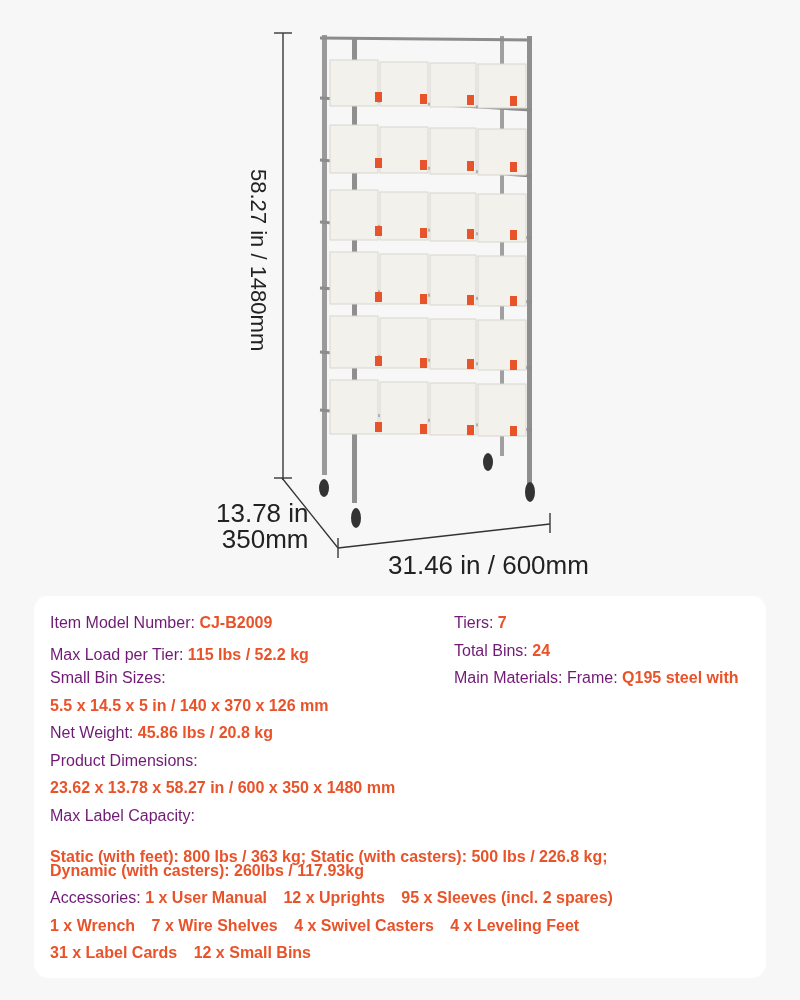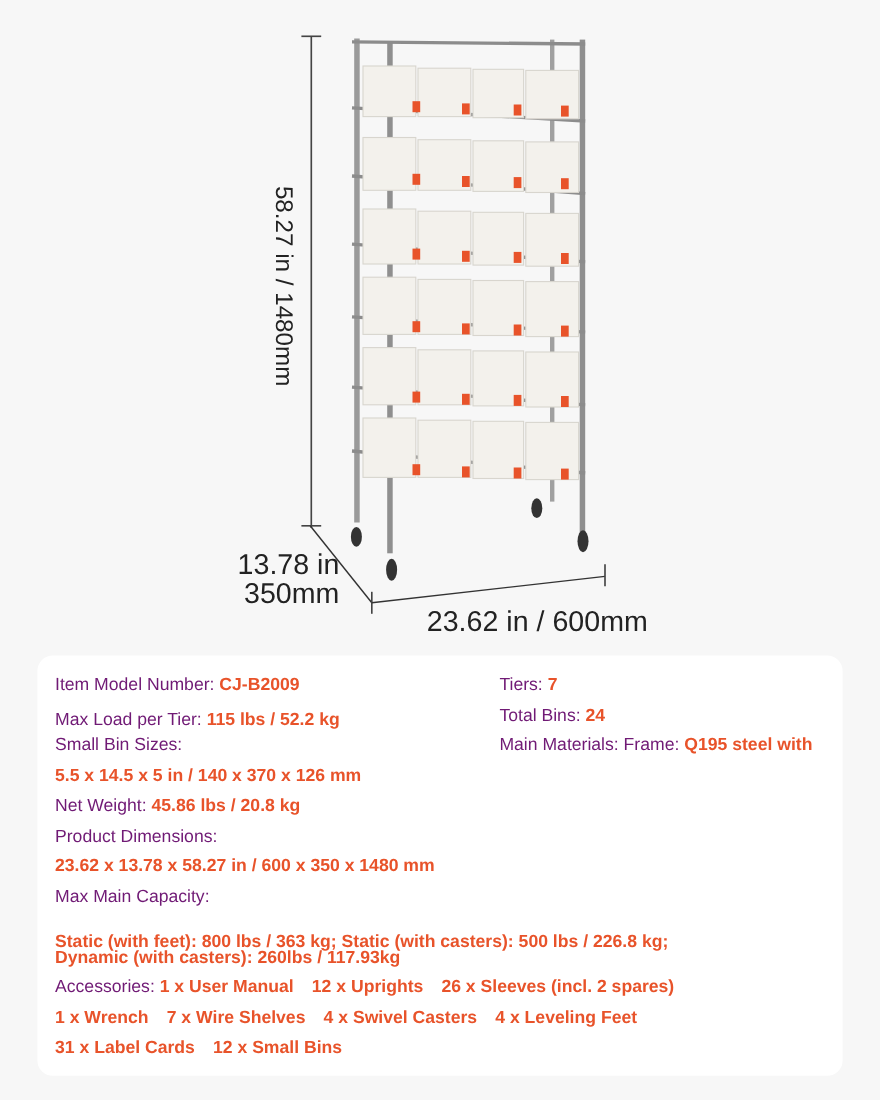--- a/index.html
+++ b/index.html
@@ -115,21 +115,21 @@
       <ellipse cx="488" cy="462" rx="5" ry="9"></ellipse>
       <ellipse cx="530" cy="492" rx="5" ry="10"></ellipse>
     </g>
   </svg>
 
   <div class="dim-label dim-height">58.27 in / 1480mm</div>
   <div class="dim-label dim-depth">
     <div>13.78 in</div>
     <div>350mm</div>
   </div>
-  <div class="dim-label dim-width">23.62 in / 600mm</div>
+  <div class="dim-label dim-width">31.46 in / 600mm</div>
 </div>
 
 <div class="card">
   <div class="row" style="left:16px;top:17px">
     <span class="lbl">Item Model Number:</span>
     <span class="val">CJ-B2009</span>
   </div>
   <div class="row" style="left:16px;top:49px">
     <span class="lbl">Max Load per Tier:</span>
     <span class="val">115 lbs / 52.2 kg</span>
@@ -144,34 +144,34 @@
     <span class="lbl">Net Weight:</span>
     <span class="val">45.86 lbs / 20.8 kg</span>
   </div>
   <div class="row" style="left:16px;top:155px">
     <span class="lbl">Product Dimensions:</span>
   </div>
   <div class="row" style="left:16px;top:182px">
     <span class="val">23.62 x 13.78 x 58.27 in / 600 x 350 x 1480 mm</span>
   </div>
   <div class="row" style="left:16px;top:210px">
-    <span class="lbl">Max Main Capacity:</span>
+    <span class="lbl">Max Label Capacity:</span>
   </div>
   <div class="row" style="left:16px;top:251px">
     <span class="val">Static (with feet): 800 lbs / 363 kg; Static (with casters): 500 lbs / 226.8 kg;</span>
   </div>
   <div class="row" style="left:16px;top:265px">
     <span class="val">Dynamic (with casters): 260lbs / 117.93kg</span>
   </div>
 
   <div class="row" style="left:16px;top:292px">
     <span class="lbl">Accessories:</span>
     <span class="val">1 x User Manual</span><span class="gap"></span>
     <span class="val">12 x Uprights</span><span class="gap"></span>
-    <span class="val">26 x Sleeves (incl. 2 spares)</span>
+    <span class="val">95 x Sleeves (incl. 2 spares)</span>
   </div>
   <div class="row" style="left:16px;top:320px">
     <span class="val">1 x Wrench</span><span class="gap"></span>
     <span class="val">7 x Wire Shelves</span><span class="gap"></span>
     <span class="val">4 x Swivel Casters</span><span class="gap"></span>
     <span class="val">4 x Leveling Feet</span>
   </div>
   <div class="row" style="left:16px;top:347px">
     <span class="val">31 x Label Cards</span><span class="gap"></span>
     <span class="val">12 x Small Bins</span>

